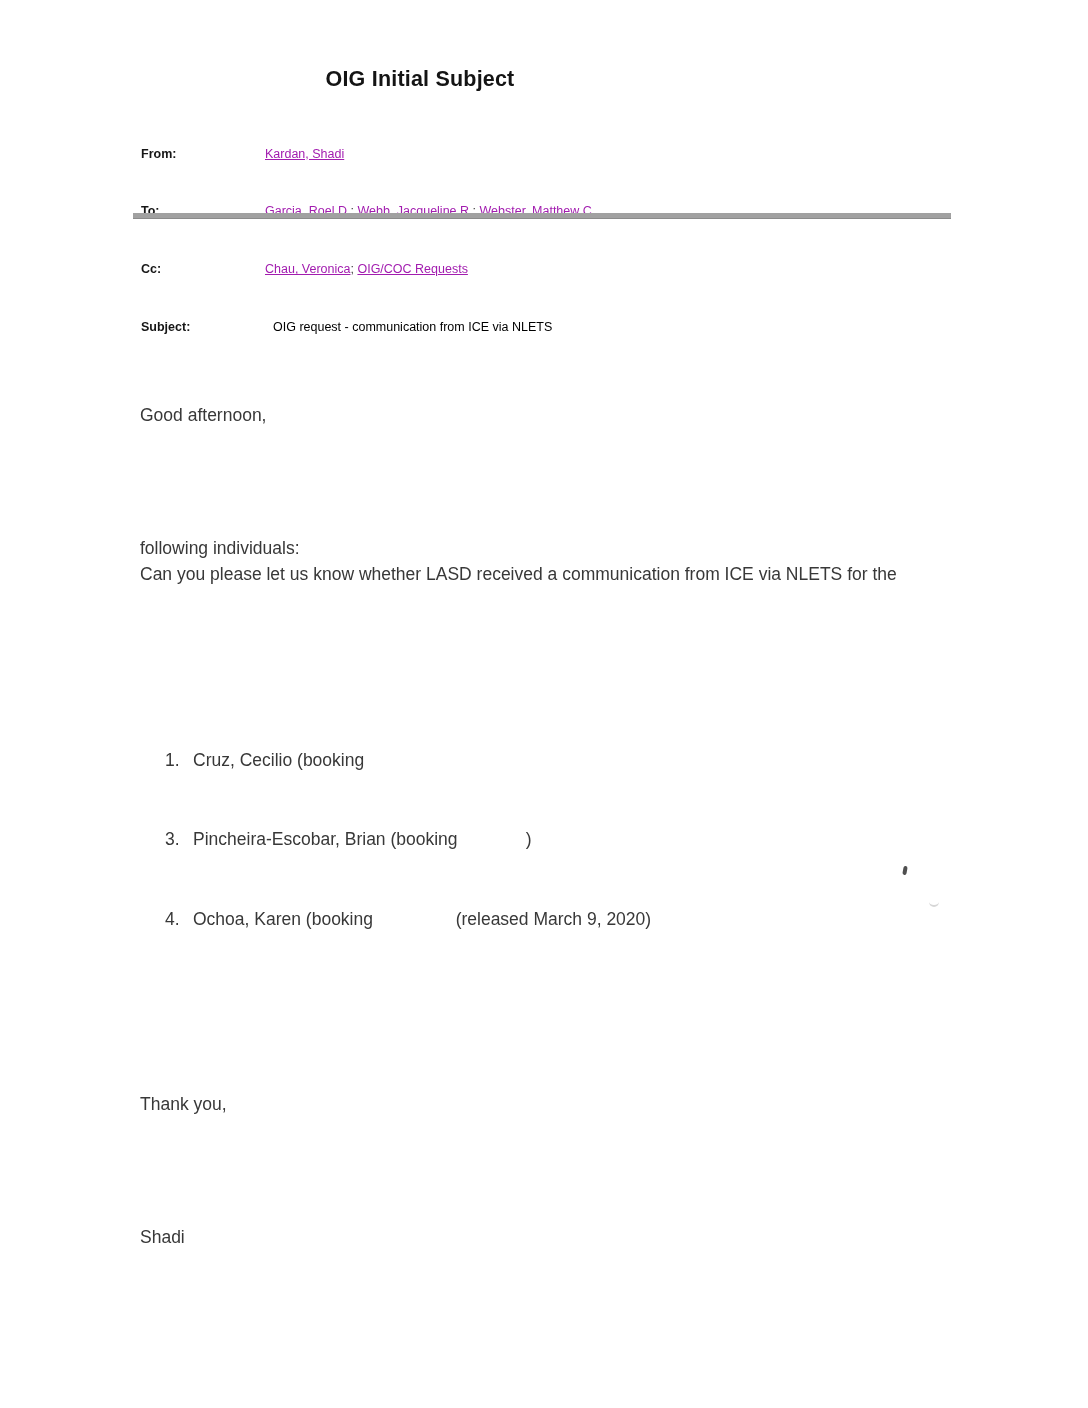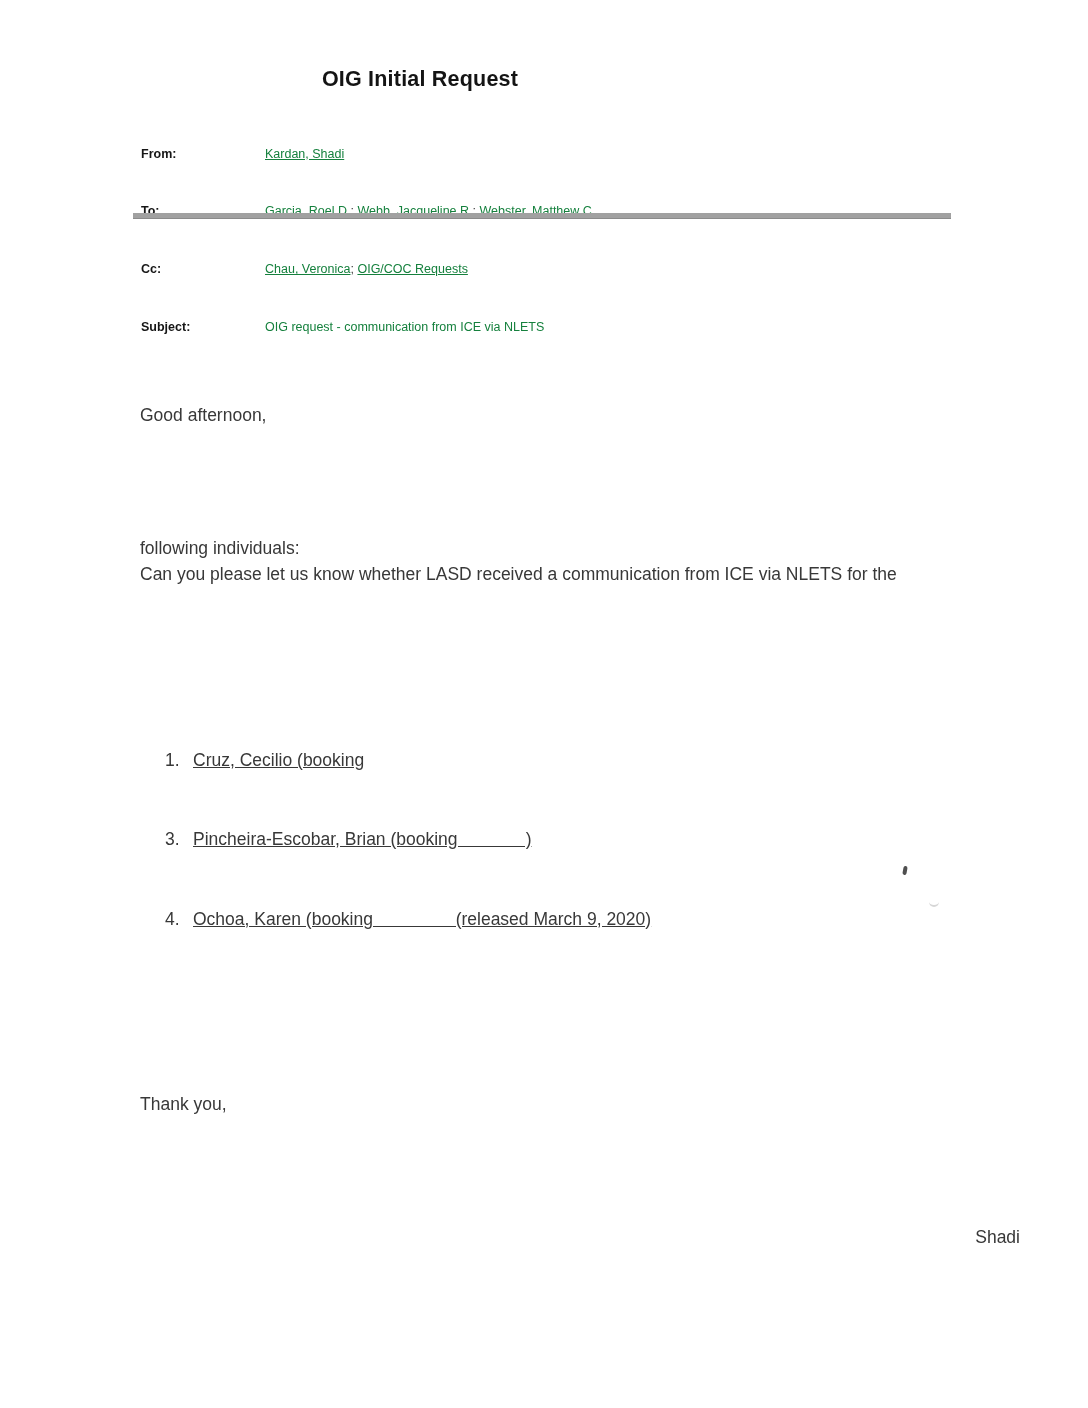--- a/index.html
+++ b/index.html
@@ -36,49 +36,49 @@
     color: #2f2f2f;
   }
   .hrow { height: 19.3px; }
   .hlabel {
     display: inline-block;
     width: 124px;
     font-weight: bold;
     color: #161616;
   }
   .hlink {
-    color: #15803d;
+    color: #a21caf;
     text-decoration: underline;
     cursor: pointer;
   }
   .hsep { color: #3d3d3d; }
-  .hvalue { color: #15803d; }
+  .hvalue { color: #000000; margin-left: 8px; }
   .divider {
     position: absolute;
     left: 133px;
     top: 213px;
     width: 818px;
     height: 5px;
     background: #a1a1a1;
     border-bottom: 1px solid #8b8b8b;
   }
   .body {
     position: absolute;
     left: 140px;
     top: 349px;
     width: 880px;
     font-size: 17.5px;
     line-height: 26.5px;
     color: #383838;
     white-space: pre-wrap;
   }
   .para { margin: 0 0 26.5px 0; }
-  .para:last-child { margin-bottom: 12px; text-align: right; }
+  .para:last-child { margin-bottom: 12px; }
   .list { margin: 0 0 26.5px 0; }
-  .li { padding-left: 25px; text-decoration: underline; }
+  .li { padding-left: 25px; }
   .num {
     display: inline-block;
     min-width: 28px;
   }
   .speck-1 {
     position: absolute;
     left: 903px;
     top: 866px;
     width: 4px;
     height: 9px;
@@ -94,21 +94,21 @@
     height: 8px;
     border-bottom: 2px solid #d6d6d6;
     border-radius: 50%;
   }
 </style>
 </head>
 <body>
 
 <div class="page">
 
-  <div class="doc-title">OIG Initial Request</div>
+  <div class="doc-title">OIG Initial Subject</div>
 
   <div class="mail-header">
     <div class="hrow"><span class="hlabel">From:</span><span class="hlink">Kardan, Shadi</span></div>
     <div class="hrow"><span class="hlabel">To:</span><span class="hlink">Garcia, Roel D.</span><span class="hsep">; </span><span class="hlink">Webb, Jacqueline R.</span><span class="hsep">; </span><span class="hlink">Webster, Matthew C.</span></div>
     <div class="hrow"><span class="hlabel">Cc:</span><span class="hlink">Chau, Veronica</span><span class="hsep">; </span><span class="hlink">OIG/COC Requests</span></div>
     <div class="hrow"><span class="hlabel">Subject:</span><span class="hvalue">OIG request - communication from ICE via NLETS</span></div>
   </div>
 
   <div class="divider"></div>
 

